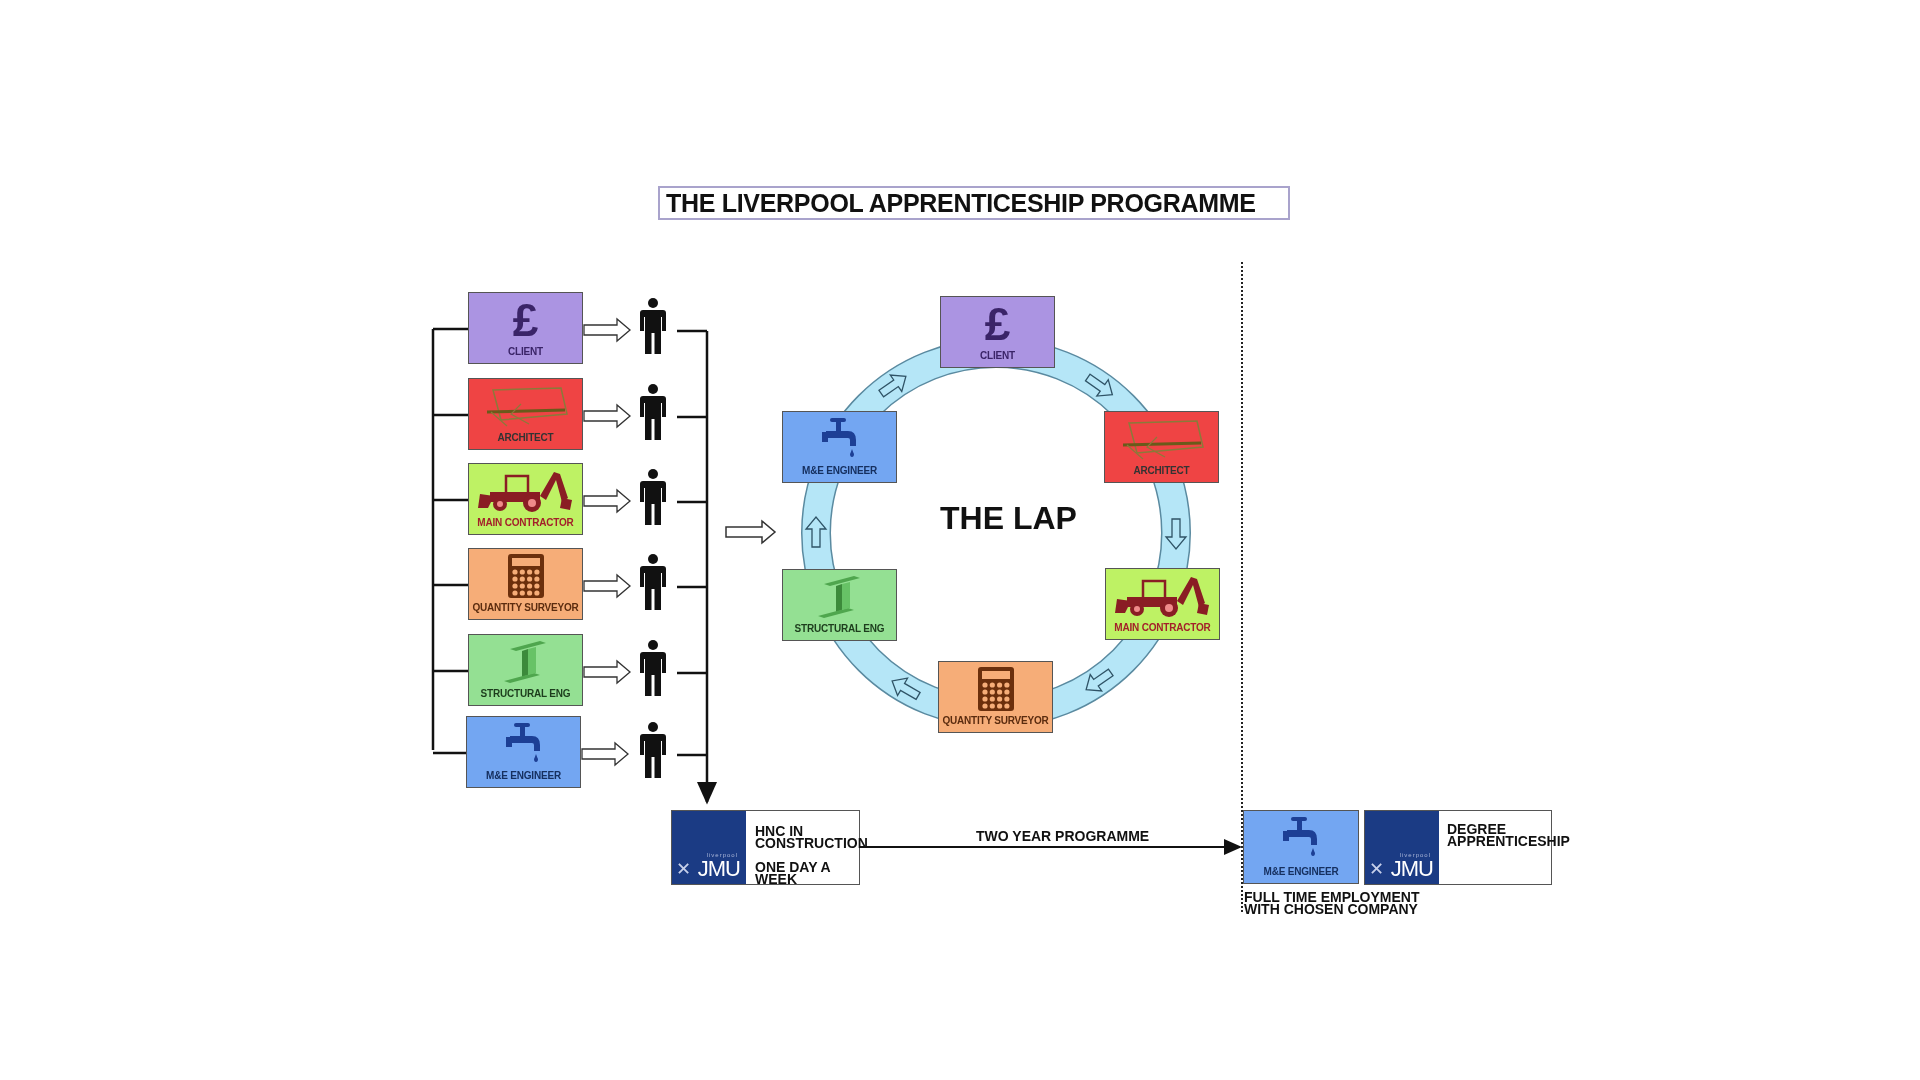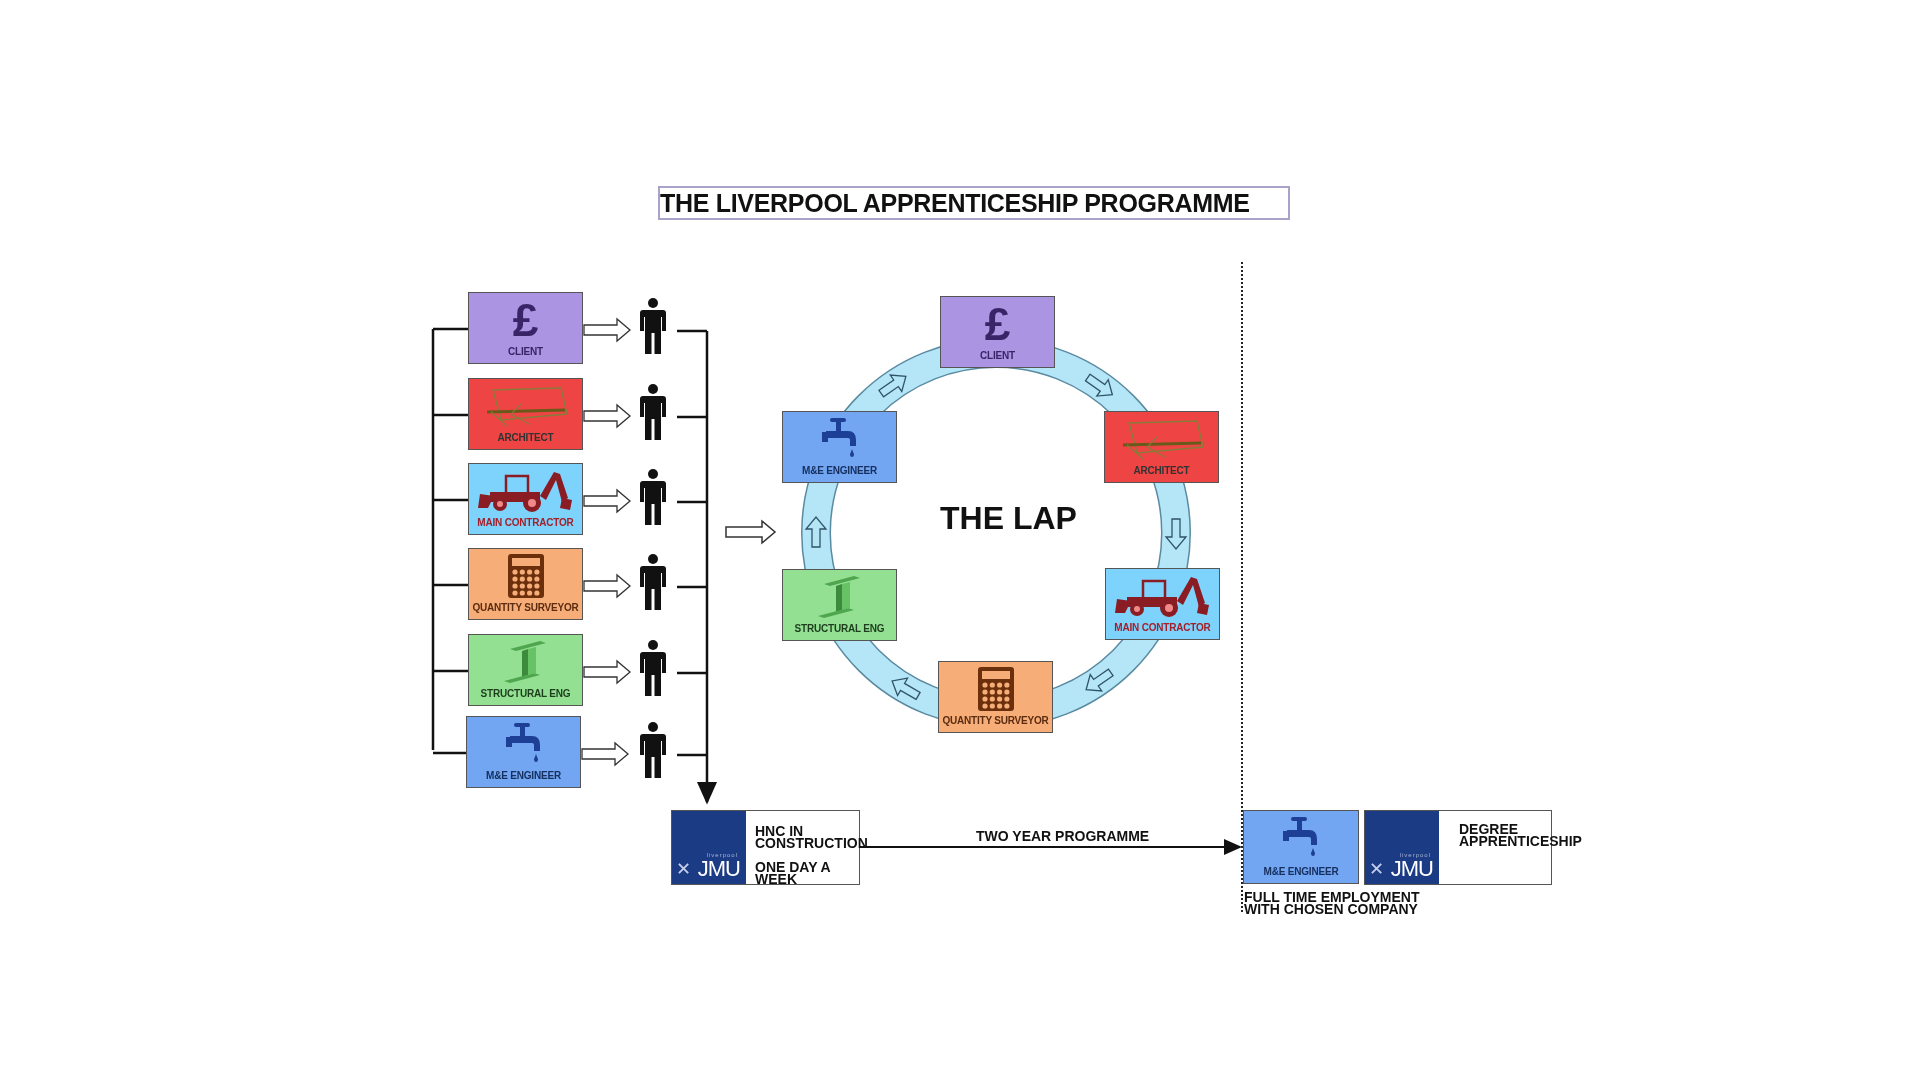--- a/index.html
+++ b/index.html
@@ -5,34 +5,34 @@
     html, body { margin: 0; padding: 0; }
     body {
       width: 1920px; height: 1080px; background: #ffffff; position: relative; overflow: hidden;
       font-family: "Liberation Sans", sans-serif;
     }
     .abs { position: absolute; }
     .title-box {
       left: 658px; top: 186px; width: 632px; height: 34px;
       border: 2px solid #a9a3cc; box-sizing: border-box;
       font-weight: bold; font-size: 25px; color: #111;
-      line-height: 31px; letter-spacing: -0.3px;
+      padding-left: 6px; line-height: 31px; letter-spacing: -0.3px;
     }
     .role {
       position: absolute; width: 115px; height: 72px; box-sizing: border-box;
       border: 1.5px solid #555; display: flex; flex-direction: column; align-items: center;
       justify-content: flex-end; padding-bottom: 6px;
     }
     .role .lbl { font-weight: bold; font-size: 10px; letter-spacing: -0.2px; white-space: nowrap; }
     .role .ico { position: absolute; left: 0; right: 0; top: 4px; height: 46px; display: flex; justify-content: center; align-items: center; }
     .client { background: #ab94e2; }
     .client .lbl { color: #3a2468; }
     .architect { background: #ef4444; }
     .architect .lbl { color: #333; }
-    .contractor { background: #7dd3fc; }
+    .contractor { background: #bef264; }
     .contractor .lbl { color: #a3202a; }
     .qs { background: #f6ad78; }
     .qs .lbl { color: #5b2c0f; text-align: right; }
     .struct { background: #94e093; }
     .struct .lbl { color: #1d3d1d; }
     .me { background: #73a6f2; }
     .me .lbl { color: #163060; }
     .pound { font-size: 46px; font-weight: bold; color: #3a2468; line-height: 46px; }
     .person { position: absolute; }
     .lap-title { left: 940px; top: 500px; font-weight: bold; font-size: 32px; color: #111; }
@@ -333,17 +333,17 @@
 <div class="abs small-text" style="left:1244px;top:891px">
   <div>FULL TIME EMPLOYMENT</div>
   <div>WITH CHOSEN COMPANY</div>
 </div>
 <div class="jmu-box" style="left:1364px;top:810px;width:188px;height:75px">
   <div class="jmu-logo">
     <span class="jmu-bird">✕</span>
     <span class="jmu-small">liverpool</span>
     <span class="jmu-text">JMU</span>
   </div>
-  <div class="abs small-text" style="left:94px;top:12px">
+  <div class="abs small-text" style="left:82px;top:12px">
     <div>DEGREE</div>
     <div>APPRENTICESHIP</div>
   </div>
 </div>
 
 </body></html>

